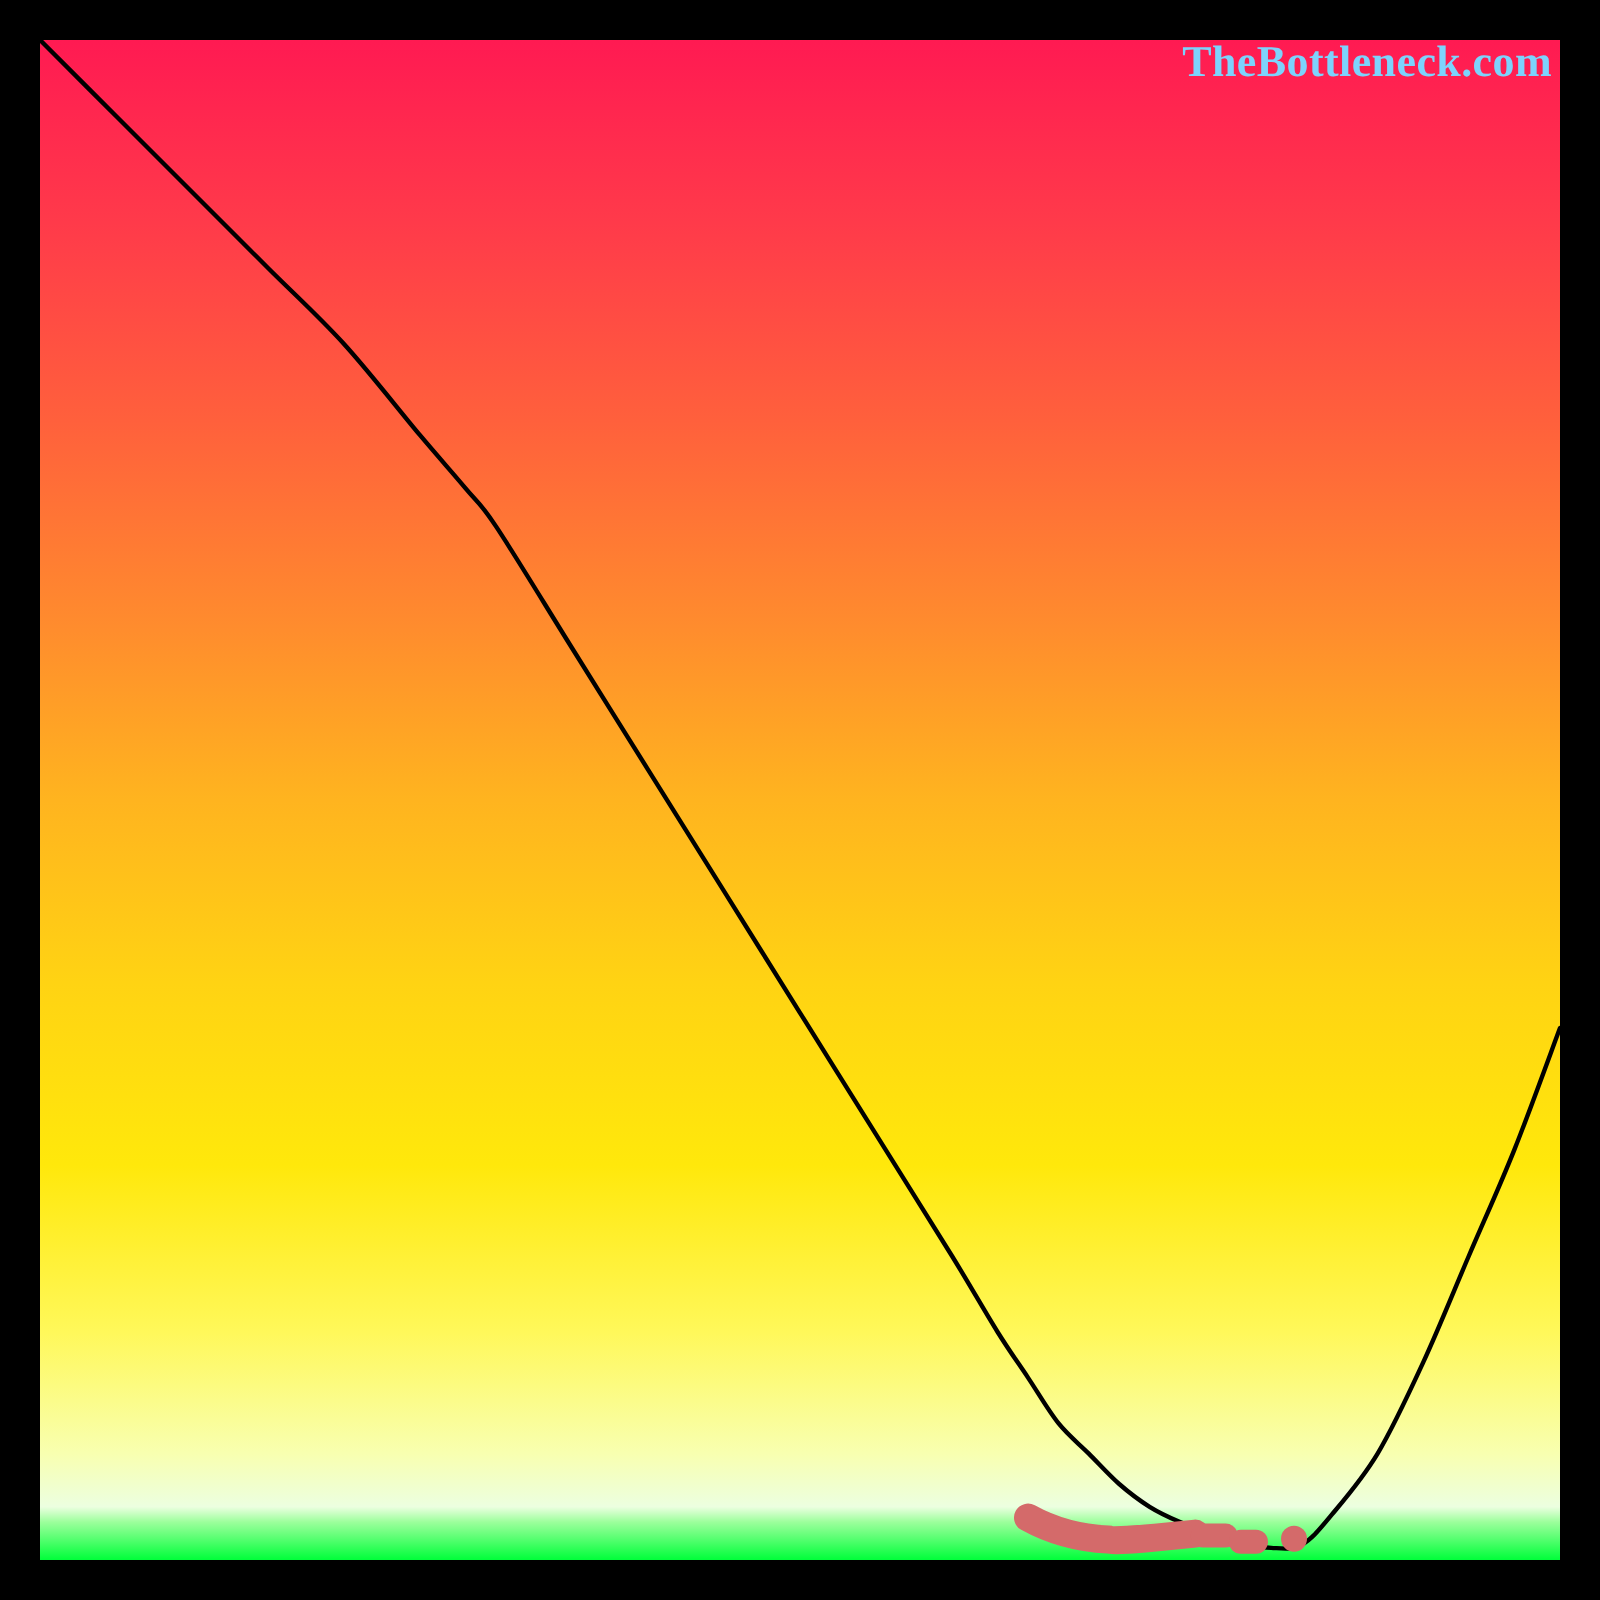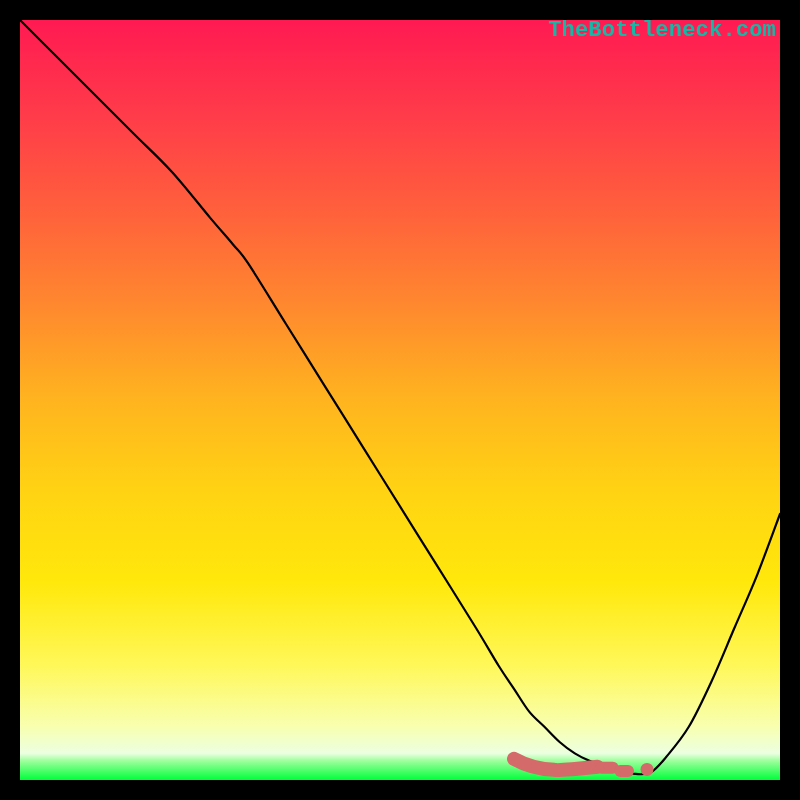--- a/index.html
+++ b/index.html
@@ -22,24 +22,24 @@
     position: absolute;
     left: 0;
     top: 0;
     width: 760px;
     height: 760px;
   }
   .watermark {
     position: absolute;
     right: 4px;
     top: -2px;
-    font-family: Liberation Mono, monospace;
+    font-family: Liberation Serif, serif;
     font-weight: 700;
     font-size: 22px;
-    color: #14b8a6;
+    color: #7dd3fc;
     letter-spacing: 0.2px;
     user-select: none;
   }
   svg {
     display: block;
   }
 </style>
 </head>
 <body>
 

